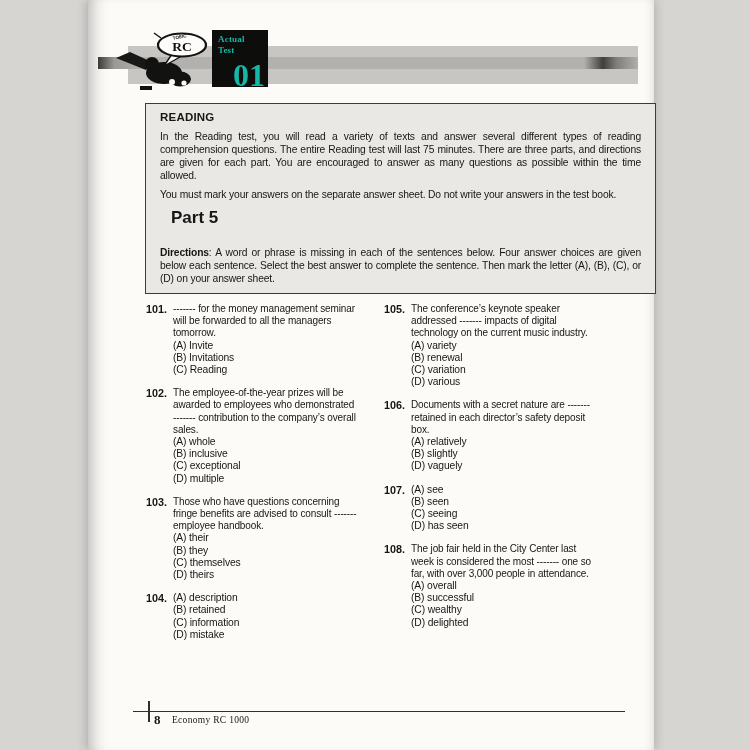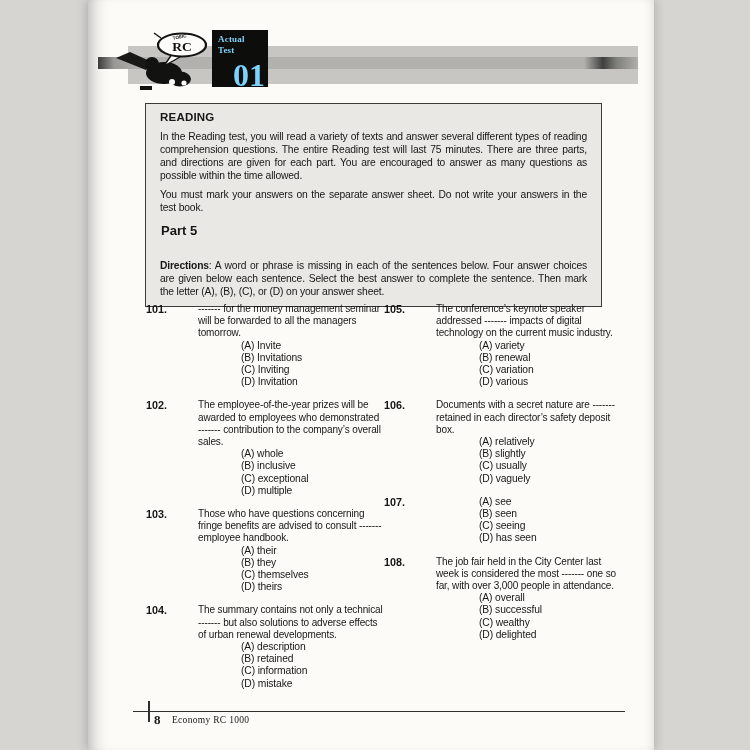--- a/index.html
+++ b/index.html
@@ -19,50 +19,50 @@
     box-shadow:inset 16px 0 18px -14px rgba(0,0,0,.33), inset -8px 0 12px -9px rgba(0,0,0,.18),
                -4px 0 8px rgba(0,0,0,.12), 4px 0 8px rgba(0,0,0,.10);
   }
   
   .band{position:absolute;left:40px;top:46px;width:510px;height:38px;background:var(--band);}
   .bar{
     position:absolute;left:10px;top:57px;width:540px;height:12px;
     background:linear-gradient(90deg,#3a3a38 0%,#9a9995 3%,var(--bar) 8%,var(--bar) 90%,#3f3f3d 93.5%,#7e7e7b 96%,#b0afac 100%);
   }
   .mascot{position:absolute;left:28px;top:30px;width:108px;height:64px;}
-  .badge{position:absolute;left:124px;top:30px;width:56px;height:57px;background:var(--badge-bg);color:#7dd3fc;}
+  .badge{position:absolute;left:124px;top:30px;width:56px;height:57px;background:var(--badge-bg);color:#14b8a6;}
   .badge-label{
     position:absolute;top:4px;left:6px;font-family:"Liberation Serif",serif;
     font-weight:bold;font-size:9px;line-height:10.5px;white-space:pre-line;letter-spacing:.2px;
   }
   .badge-number{
     position:absolute;right:3px;bottom:-4px;font-family:"Liberation Serif",serif;
     font-weight:bold;font-size:32px;line-height:32px;margin-left:8px;
   }
   
   .reading-box{
-    position:absolute;left:57px;top:103px;width:457px;min-height:179px;
+    position:absolute;left:57px;top:103px;width:511px;min-height:179px;
     background:var(--box-bg);border:1.5px solid #3b3b39;padding:7px 14px 8px;
   }
   .reading-box h1{font-size:11.5px;line-height:12px;margin:0;letter-spacing:.2px;}
   .reading-box p{
     font-size:10.3px;line-height:13px;letter-spacing:-.15px;
     text-align:justify;margin:7px 0 0;
   }
   .reading-box p.second{margin-top:6px;}
-  .reading-box h2{font-size:13px;line-height:12px;margin:11px 1px 0;}
+  .reading-box h2{font-size:17px;line-height:12px;margin:11px 11px 0;}
   .reading-box p.directions{margin-top:22px;}
   
   .col{position:absolute;top:303px;}
   .col-left{left:58px;width:238px;}
   .col-right{left:296px;width:248px;}
-  .q{display:grid;grid-template-columns:27px 1fr;margin-bottom:11px;gap:25px;}
+  .q{display:grid;grid-template-columns:27px 1fr;margin-bottom:11px;}
   .qnum{font-weight:bold;font-size:10.8px;line-height:12.2px;}
   .qtext{font-size:10px;line-height:12.2px;letter-spacing:-.12px;white-space:pre-line;}
-  .choice{font-size:10.3px;line-height:12.2px;letter-spacing:-.12px;margin-left:43px;}
+  .choice{font-size:10.3px;line-height:12.2px;letter-spacing:-.12px;}
   
   .foot-rule{position:absolute;left:45px;top:711px;width:492px;border-top:1px solid #2f2f2d;}
   .foot-tick{position:absolute;left:60px;top:701px;width:2px;height:21px;background:#2f2f2d;}
   .pageno{
     position:absolute;left:66px;top:712px;font-family:"Liberation Serif",serif;
     font-weight:bold;font-size:13px;
   }
   .bookname{
     position:absolute;left:84px;top:715px;font-family:"Liberation Serif",serif;
     font-size:9.5px;letter-spacing:.3px;
@@ -109,22 +109,21 @@
 
   <div class="col col-left">
     <div class="q">
       <span class="qnum">101.</span>
       <div>
         <div class="qtext">------- for the money management seminar
 will be forwarded to all the managers
 tomorrow.</div>
         <div class="choice">(A) Invite</div>
         <div class="choice">(B) Invitations</div>
-        <div class="choice">(C) Inviting</div>
-        <div class="choice">(D) Invitation</div>
+        <div class="choice">(C) Reading</div>
       </div>
     </div>
     <div class="q">
       <span class="qnum">102.</span>
       <div>
         <div class="qtext">The employee-of-the-year prizes will be
 awarded to employees who demonstrated
 ------- contribution to the company’s overall
 sales.</div>
         <div class="choice">(A) whole</div>
@@ -141,23 +140,20 @@
 employee handbook.</div>
         <div class="choice">(A) their</div>
         <div class="choice">(B) they</div>
         <div class="choice">(C) themselves</div>
         <div class="choice">(D) theirs</div>
       </div>
     </div>
     <div class="q">
       <span class="qnum">104.</span>
       <div>
-        <div class="qtext">The summary contains not only a technical
-------- but also solutions to adverse effects
-of urban renewal developments.</div>
         <div class="choice">(A) description</div>
         <div class="choice">(B) retained</div>
         <div class="choice">(C) information</div>
         <div class="choice">(D) mistake</div>
       </div>
     </div>
   </div>
 
   <div class="col col-right">
     <div class="q">
@@ -173,21 +169,20 @@
       </div>
     </div>
     <div class="q">
       <span class="qnum">106.</span>
       <div>
         <div class="qtext">Documents with a secret nature are -------
 retained in each director’s safety deposit
 box.</div>
         <div class="choice">(A) relatively</div>
         <div class="choice">(B) slightly</div>
-        <div class="choice">(C) usually</div>
         <div class="choice">(D) vaguely</div>
       </div>
     </div>
     <div class="q">
       <span class="qnum">107.</span>
       <div>
         <div class="choice">(A) see</div>
         <div class="choice">(B) seen</div>
         <div class="choice">(C) seeing</div>
         <div class="choice">(D) has seen</div>

